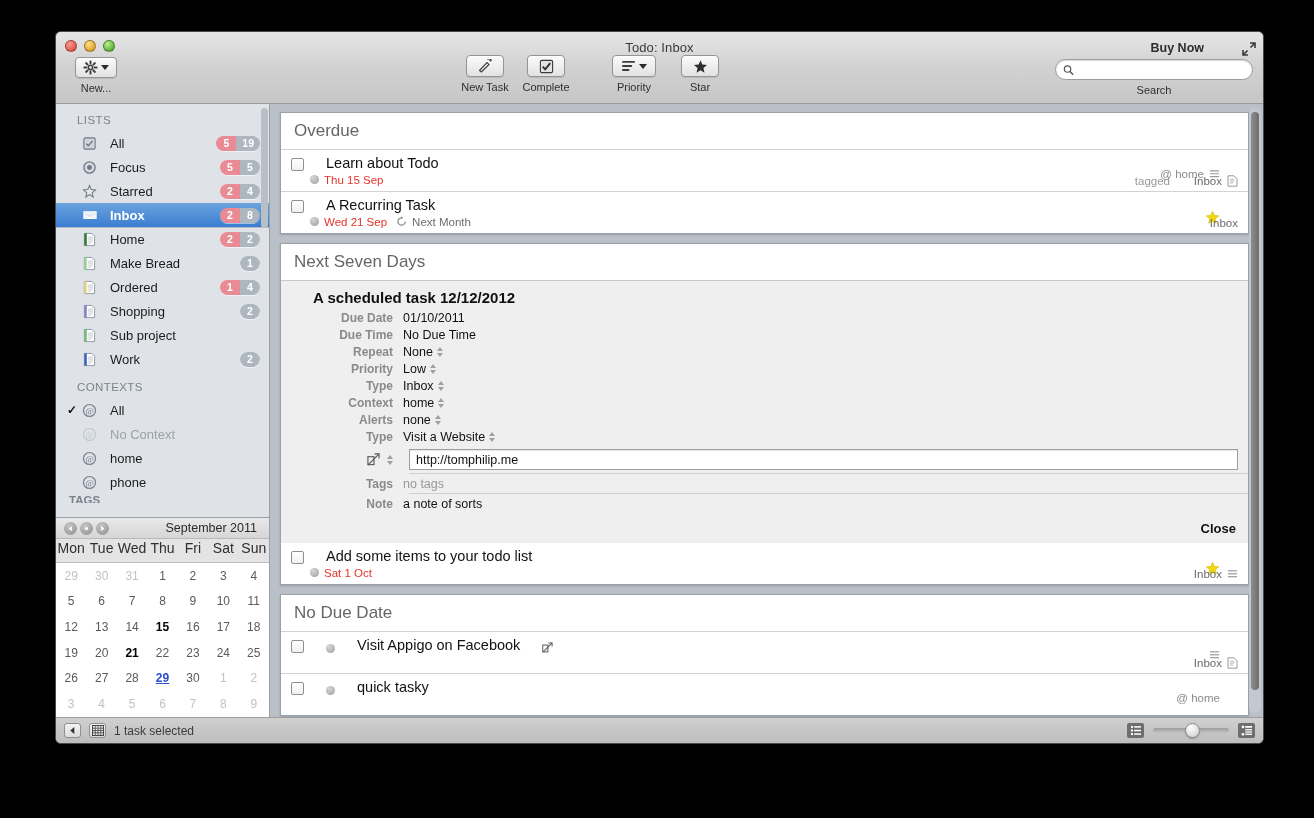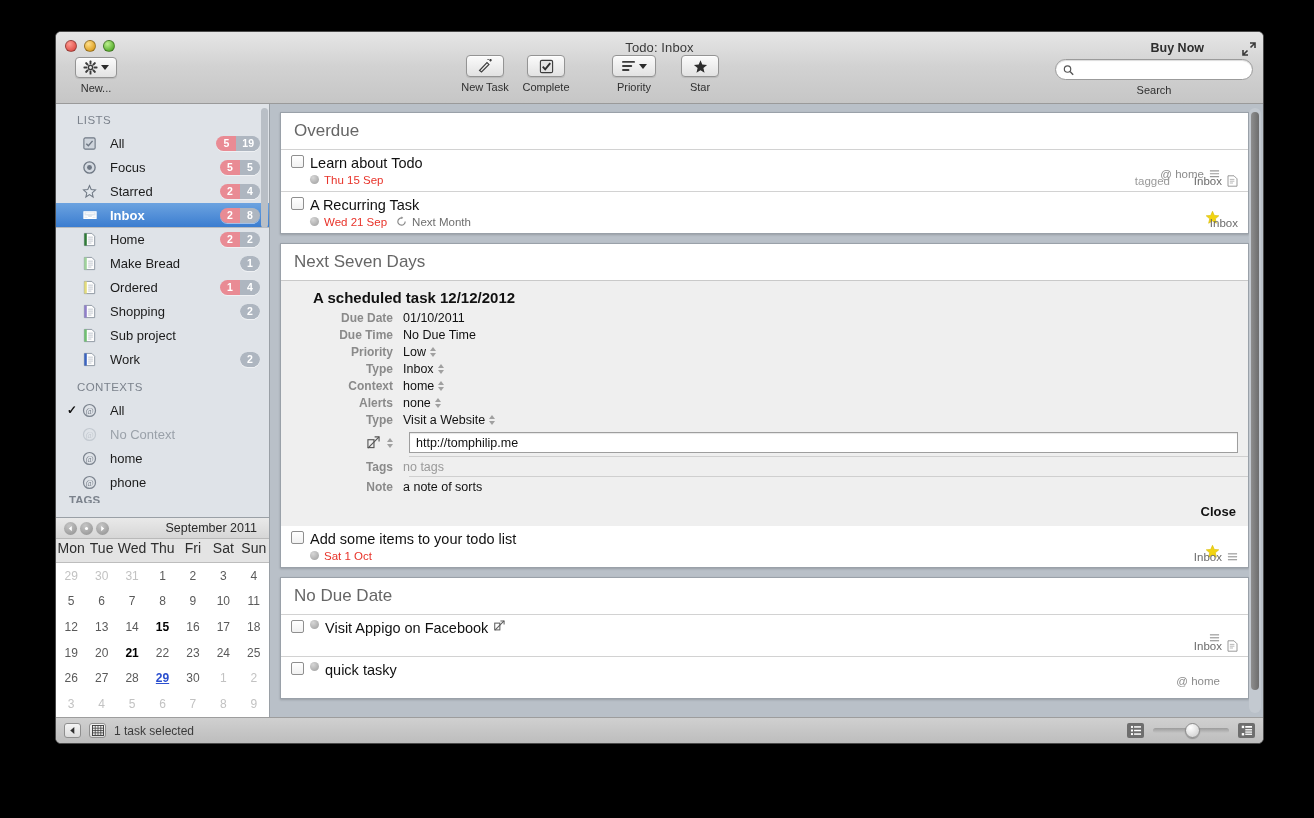--- a/index.html
+++ b/index.html
@@ -128,21 +128,21 @@
 
   
   .main{ flex:1; background:#b9c0c8; position:relative; overflow:hidden; }
   .scroller{ position:absolute; inset:0 14px 0 0; padding:8px 0 0 10px; }
   .card{ background:#fff; border:1px solid #9aa1a9; margin-bottom:9px;
          box-shadow:0 1px 2px rgba(0,0,0,.18); }
   .card-hdr{ height:36px; display:flex; align-items:center; padding:0 0 0 13px;
              font-size:17px; color:#666; background:#fff; }
   .row-sep{ border-top:1px solid #d2d2d2; }
   .task{ position:relative; padding:5px 10px 4px 10px; background:#fff; }
-  .task .line1{ display:flex; align-items:flex-start; gap:6px; }
+  .task .line1{ display:flex; align-items:flex-end; gap:22px; }
   .chk{ width:13px;height:13px;flex:0 0 13px; border:1px solid #8f8f8f; border-radius:2px;
         background:linear-gradient(to bottom,#fff,#f1f1f1); }
   .dotp{ width:9px;height:9px;border-radius:50%;flex:0 0 9px;
         background:radial-gradient(circle at 35% 30%,#d6d6d6,#9d9d9d); }
   .ttl{ font-size:14.5px; color:#111; }
   .line2{ display:flex; align-items:center; gap:5px; padding-left:19px; margin-top:1px; min-height:15px; }
   .due{ font-size:11.5px; color:#e8332a; }
   .rep{ font-size:11.5px; color:#6e6e6e; }
   .meta-tr{ position:absolute; right:28px; top:6px; display:flex; align-items:center; gap:5px;
             font-size:11.5px; color:#8b8b8b;margin-top:12px; }
@@ -611,20 +611,30 @@
                     <span>01/10/2011</span>
                   </div>
                 </div>
                 <div class="d-row">
                   <div class="d-lbl">Due Time</div>
                   <div class="d-val">
                     <span>No Due Time</span>
                   </div>
                 </div>
                 <div class="d-row">
+                  <div class="d-lbl">Repeat</div>
+                  <div class="d-val">
+                    <span>None</span>
+                    <span class="stepper">
+                      <i class="up"></i>
+                      <i class="dn"></i>
+                    </span>
+                  </div>
+                </div>
+                <div class="d-row">
                   <div class="d-lbl">Priority</div>
                   <div class="d-val">
                     <span>Low</span>
                     <span class="stepper">
                       <i class="up"></i>
                       <i class="dn"></i>
                     </span>
                   </div>
                 </div>
                 <div class="d-row">

